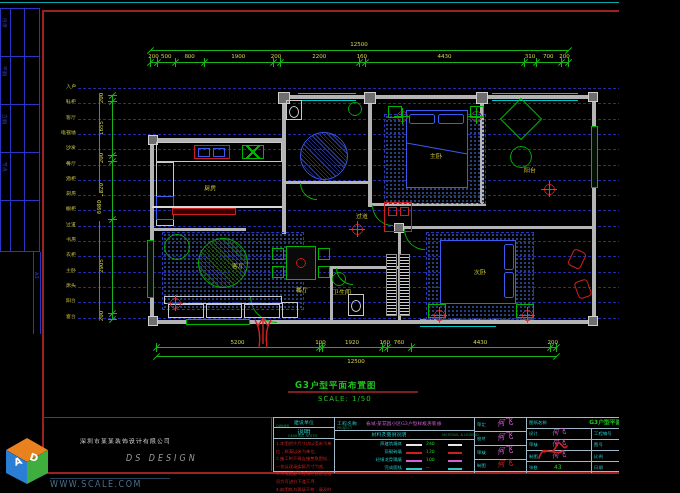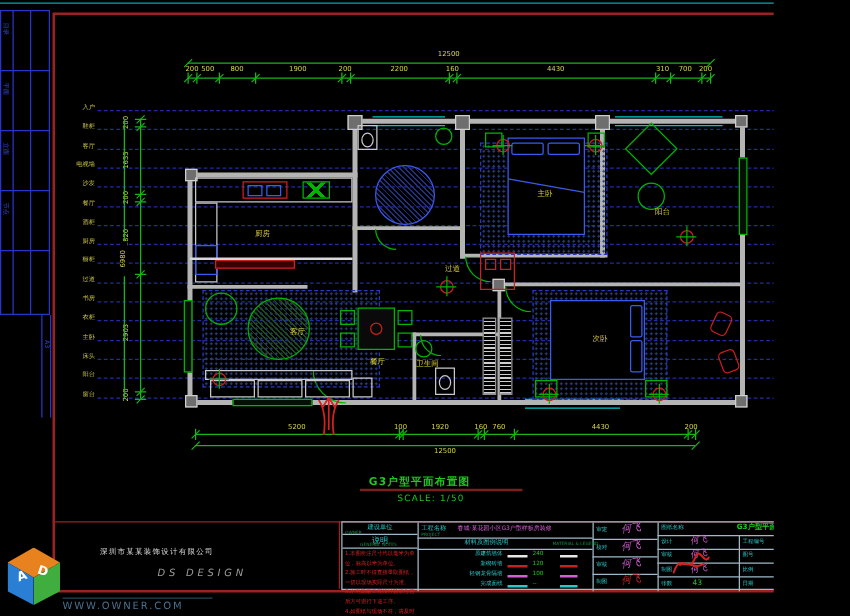--- a/index.html
+++ b/index.html
@@ -491,16 +491,16 @@
   <div class="studio" style="left:126px;top:454px;">DS DESIGN</div>
 
   <div class="abs" style="left:6px;top:434px;width:200px;height:58px;">
     <div class="abs" style="left:0;top:4px;width:42px;height:46px;">
       <div class="cube-face" style="clip-path:polygon(50% 0,100% 26%,50% 52%,0 26%);background:#e8821e;"></div>
       <div class="cube-face" style="clip-path:polygon(50% 52%,100% 26%,100% 76%,50% 100%);background:#3fae3f;"></div>
       <div class="cube-face" style="clip-path:polygon(0 26%,50% 52%,50% 100%,0 76%);background:#2a7fd4;"></div>
       <div class="cube-letter" style="left:8px;top:18px;transform:rotate(-20deg);">A</div>
       <div class="cube-letter" style="left:24px;top:14px;transform:rotate(18deg);">D</div>
     </div>
-    <div class="logo-web" style="left:44px;top:44px;width:120px;">WWW.OWNER.COM</div>
+    <div class="logo-web" style="left:44px;top:44px;width:120px;">WWW.SCALE.COM</div>
   </div>
 
 </div>
 
 </body></html>

